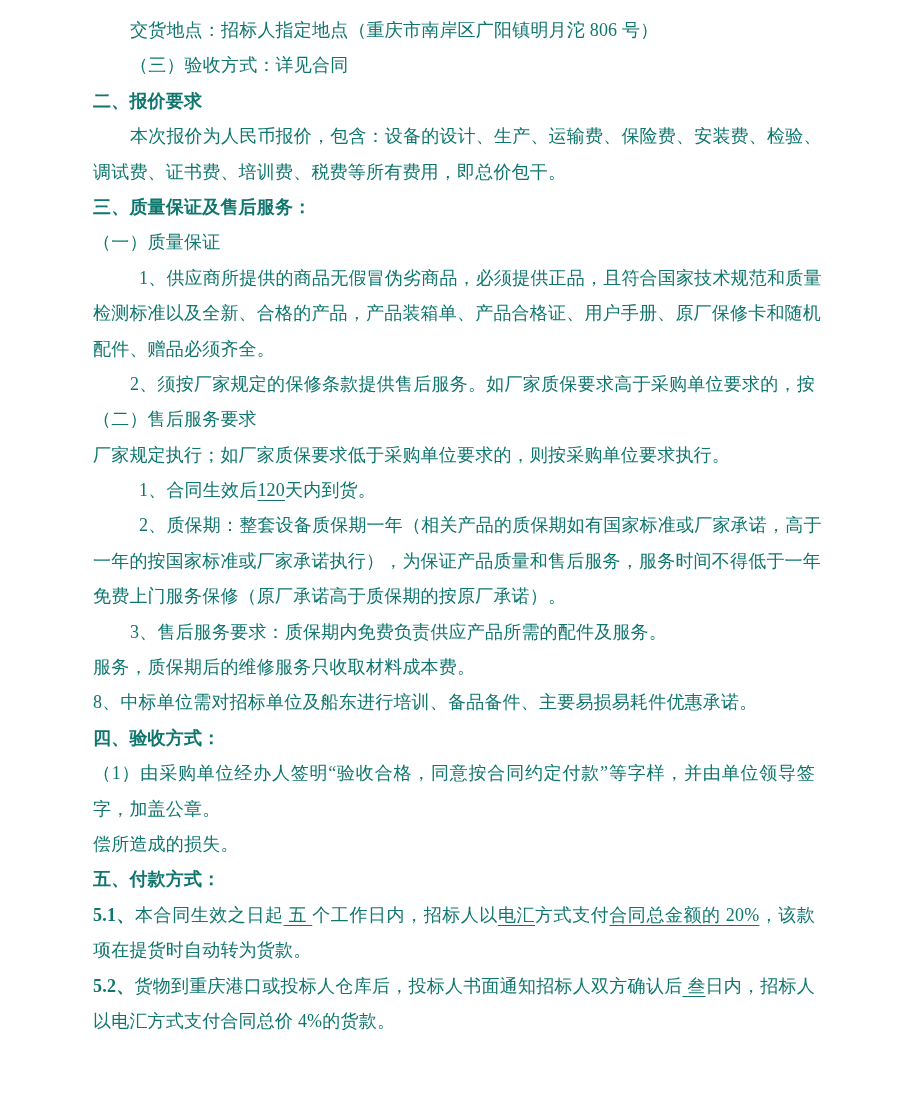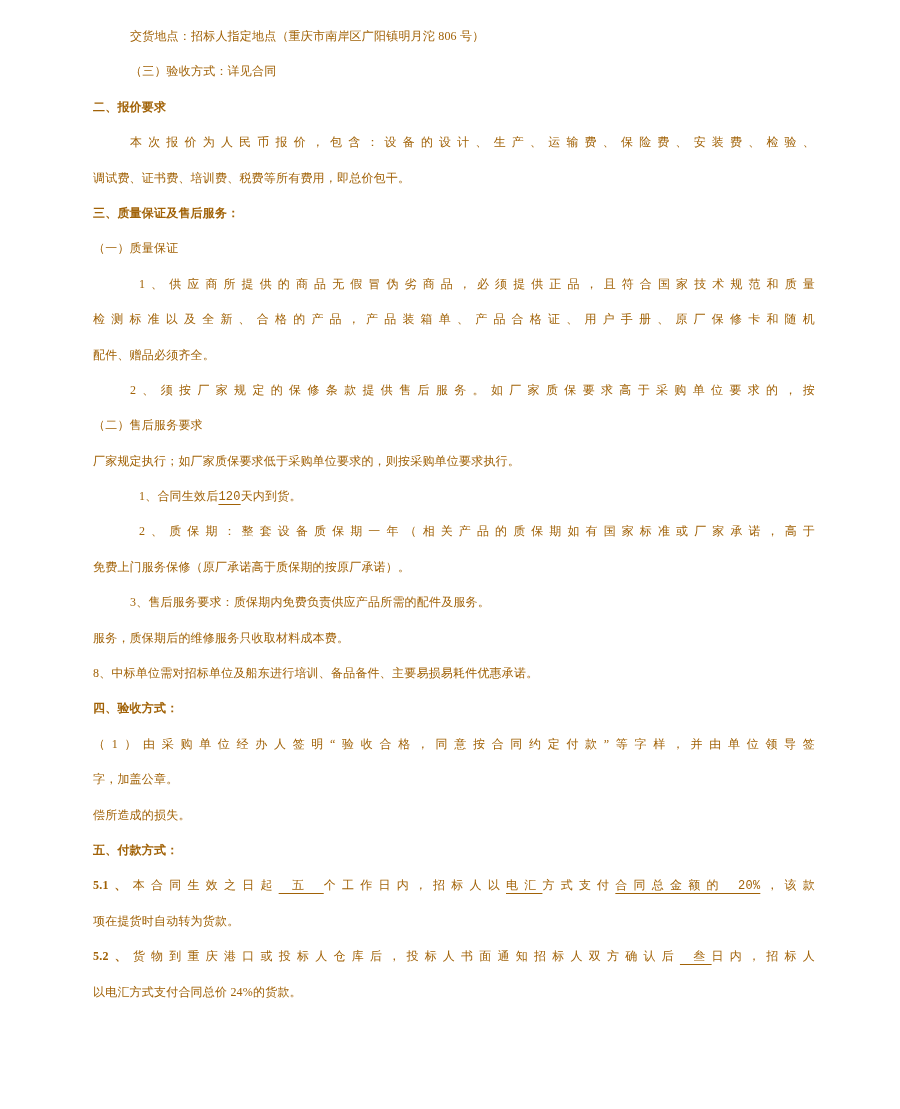--- a/index.html
+++ b/index.html
@@ -10,45 +10,44 @@
   body {
     width: 900px;
     height: 1109px;
     position: relative;
     overflow: hidden;
     font-family: "Liberation Serif", "DejaVu Serif", serif;
   }
   .doc {
     position: absolute;
     left: 93px;
-    top: 19px;
+    top: 13px;
     width: 722px;
-    color: #a16207;
-    font-size: 12px;
+    color: #0f766e;
+    font-size: 18px;
   }
   .line {
     height: 35.4px;
     line-height: 35.4px;
     white-space: nowrap;
     text-align: justify;
     letter-spacing: 0.2px;
   }
   .line.full {
     
     text-align-last: justify;
   }
   .line.ind0 { padding-left: 0; }
   .line.ind1 { padding-left: 37px; }
   .line.ind2 { padding-left: 46px; }
   .line.bold, .b { font-weight: 700; }
   .u {
     text-decoration: underline;
     text-underline-offset: 4px;
     text-decoration-thickness: 1.4px;
-    font-family: Liberation Mono, monospace;
   }
 </style>
 </head>
 <body>
 
 <div class="doc">
     <div class="line ind1"><span>交货地点：招标人指定地点（重庆市南岸区广阳镇明月沱 806 号）</span></div>
     <div class="line ind1"><span>（三）验收方式：详见合同</span></div>
     <div class="line ind0 bold"><span>二、报价要求</span></div>
     <div class="line ind1 full"><span>本次报价为人民币报价，包含：设备的设计、生产、运输费、保险费、安装费、检验、</span></div>
@@ -56,26 +55,27 @@
     <div class="line ind0 bold"><span>三、质量保证及售后服务：</span></div>
     <div class="line ind0"><span>（一）质量保证</span></div>
     <div class="line ind2 full"><span>1、供应商所提供的商品无假冒伪劣商品，必须提供正品，且符合国家技术规范和质量</span></div>
     <div class="line ind0 full"><span>检测标准以及全新、合格的产品，产品装箱单、产品合格证、用户手册、原厂保修卡和随机</span></div>
     <div class="line ind0"><span>配件、赠品必须齐全。</span></div>
     <div class="line ind1 full"><span>2、须按厂家规定的保修条款提供售后服务。如厂家质保要求高于采购单位要求的，按</span></div>
     <div class="line ind0"><span>（二）售后服务要求</span></div>
     <div class="line ind0"><span>厂家规定执行；如厂家质保要求低于采购单位要求的，则按采购单位要求执行。</span></div>
     <div class="line ind2"><span>1、合同生效后</span><span class="u">120</span><span>天内到货。</span></div>
     <div class="line ind2 full"><span>2、质保期：整套设备质保期一年（相关产品的质保期如有国家标准或厂家承诺，高于</span></div>
+    <div class="line ind0 full"><span>一年的按国家标准或厂家承诺执行），为保证产品质量和售后服务，服务时间不得低于一年</span></div>
     <div class="line ind0"><span>免费上门服务保修（原厂承诺高于质保期的按原厂承诺）。</span></div>
     <div class="line ind1"><span>3、售后服务要求：质保期内免费负责供应产品所需的配件及服务。</span></div>
     <div class="line ind0"><span>服务，质保期后的维修服务只收取材料成本费。</span></div>
     <div class="line ind0"><span>8、中标单位需对招标单位及船东进行培训、备品备件、主要易损易耗件优惠承诺。</span></div>
     <div class="line ind0 bold"><span>四、验收方式：</span></div>
     <div class="line ind0 full"><span>（1）由采购单位经办人签明“验收合格，同意按合同约定付款”等字样，并由单位领导签</span></div>
     <div class="line ind0"><span>字，加盖公章。</span></div>
     <div class="line ind0"><span>偿所造成的损失。</span></div>
     <div class="line ind0 bold"><span>五、付款方式：</span></div>
     <div class="line ind0 full"><span class="b">5.1、</span><span>本合同生效之日起</span><span class="u"> 五 </span><span>个工作日内，招标人以</span><span class="u">电汇</span><span>方式支付</span><span class="u">合同总金额的 20%</span><span>，该款</span></div>
     <div class="line ind0"><span>项在提货时自动转为货款。</span></div>
     <div class="line ind0 full"><span class="b">5.2、</span><span>货物到重庆港口或投标人仓库后，投标人书面通知招标人双方确认后</span><span class="u"> 叁</span><span>日内，招标人</span></div>
-    <div class="line ind0"><span>以电汇方式支付合同总价 24%的货款。</span></div>
+    <div class="line ind0"><span>以电汇方式支付合同总价 4%的货款。</span></div>
   </div>
 
 </body></html>

